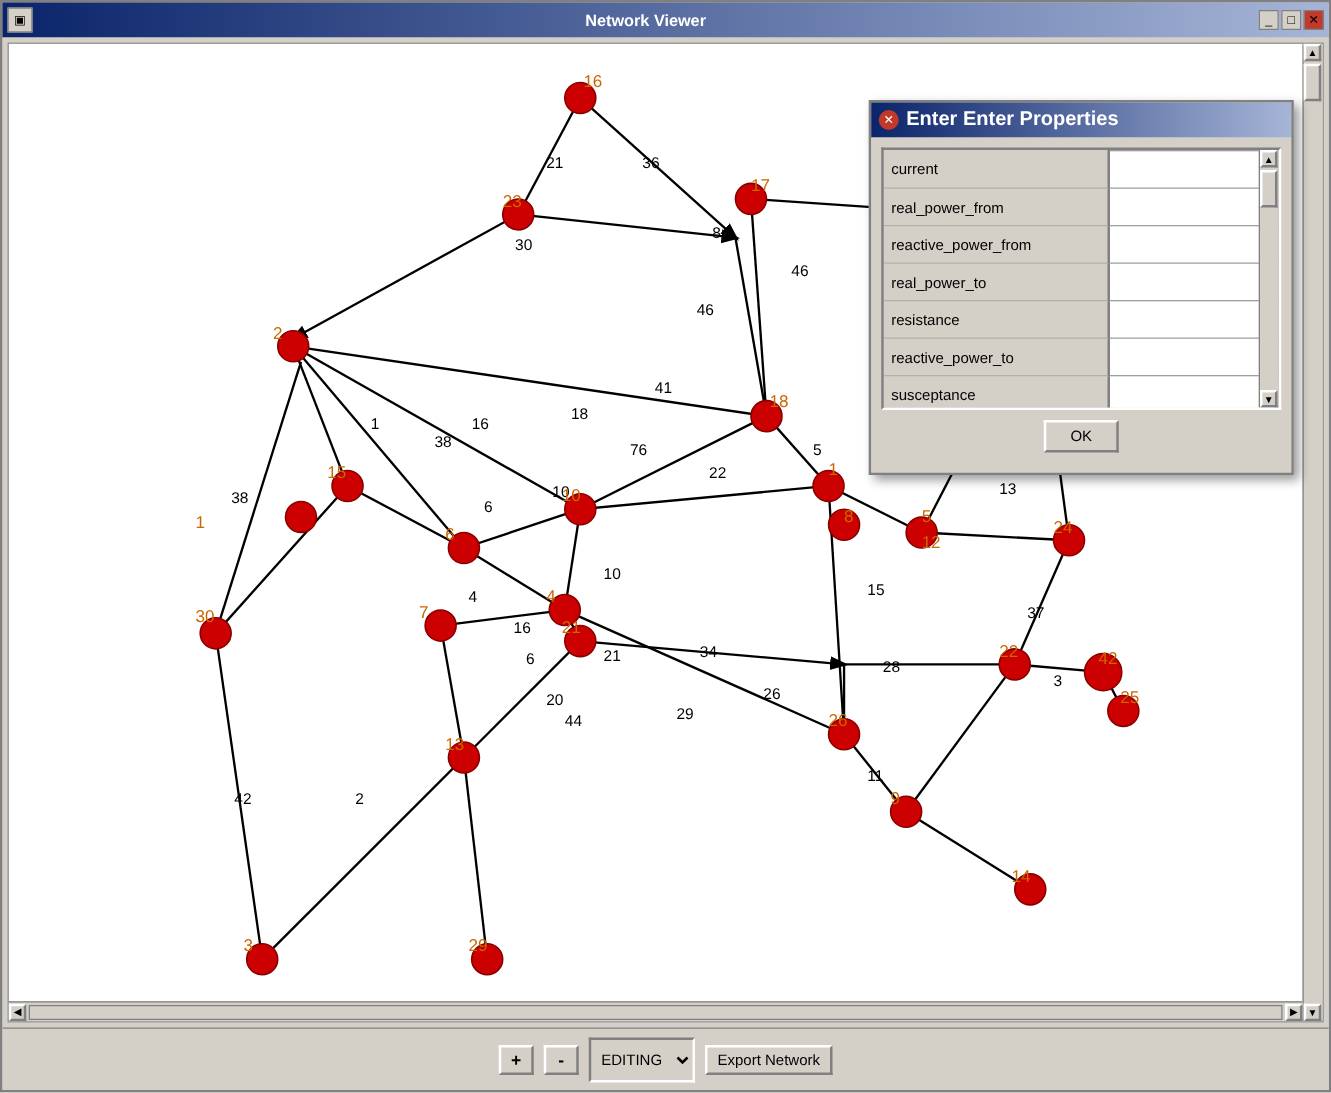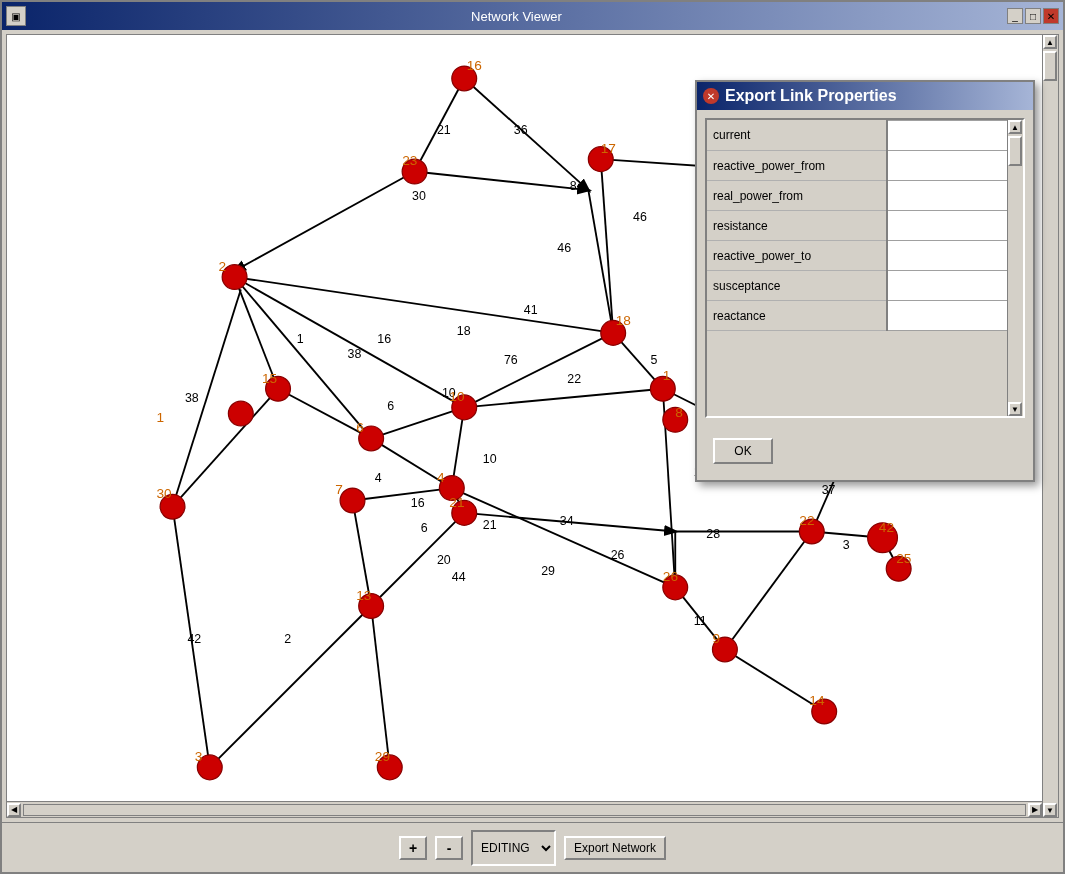--- a/index.html
+++ b/index.html
@@ -27,21 +27,21 @@
       height: 28px;
       display: flex;
       align-items: center;
       justify-content: space-between;
       padding: 0 4px;
       flex-shrink: 0;
     }
 
     .title-bar-title {
       color: white;
-      font-weight: normal;
+      font-weight: bold;
       font-size: 13px;
       flex: 1;
       text-align: center;
     }
 
     .title-bar-controls {
       display: flex;
       gap: 2px;
     }
 
@@ -187,21 +187,21 @@
       font-size: 16px;
       font-weight: bold;
     }
 
     .dialog-body {
       padding: 8px;
       background: #d4d0c8;
     }
 
     .dialog-table-container {
-      height: 300px;
+      height: 210px;
       overflow: hidden;
       border: 2px solid;
       border-color: #808080 #ffffff #ffffff #808080;
       background: #d4d0c8;
       position: relative;
     }
 
     .dialog-table {
       width: 100%;
       border-collapse: collapse;
@@ -241,23 +241,22 @@
       right: 0;
       top: 0;
       width: 16px;
       height: 100%;
       background: #d4d0c8;
       border-left: 1px solid #808080;
     }
 
     .dialog-footer {
       display: flex;
-      justify-content: flex-start;
+      justify-content: center;
       padding: 8px;
-      margin-top: 12px;
     }
 
     .ok-btn {
       width: 60px;
       height: 26px;
       background: #d4d0c8;
       border: 2px solid;
       border-color: #ffffff #808080 #808080 #ffffff;
       font-size: 12px;
       cursor: pointer;
@@ -468,40 +467,46 @@
         <option>VIEWING</option>
       </select>
       <button class="export-btn">Export Network</button>
     </div>
 
   </div>
 
   <div class="dialog-overlay">
     <div class="dialog-title-bar">
       <div class="dialog-close-btn">✕</div>
-      <div class="dialog-title-text">Export Link Properties</div>
+      <div class="dialog-title-text">Enter Enter Properties</div>
     </div>
     <div class="dialog-body">
       <div class="dialog-table-container">
         <table class="dialog-table">
           <tbody id="dialog-fields-body">
           <tr>
       <td>current</td>
       <td>
         <input type="text" value="" style="">
       </td>
     </tr>
               <tr>
+      <td>real_power_from</td>
+      <td>
+        <input type="text" value="" style="">
+      </td>
+    </tr>
+              <tr>
       <td>reactive_power_from</td>
       <td>
         <input type="text" value="" style="">
       </td>
     </tr>
               <tr>
-      <td>real_power_from</td>
+      <td>real_power_to</td>
       <td>
         <input type="text" value="" style="">
       </td>
     </tr>
               <tr>
       <td>resistance</td>
       <td>
         <input type="text" value="" style="">
       </td>
     </tr>

